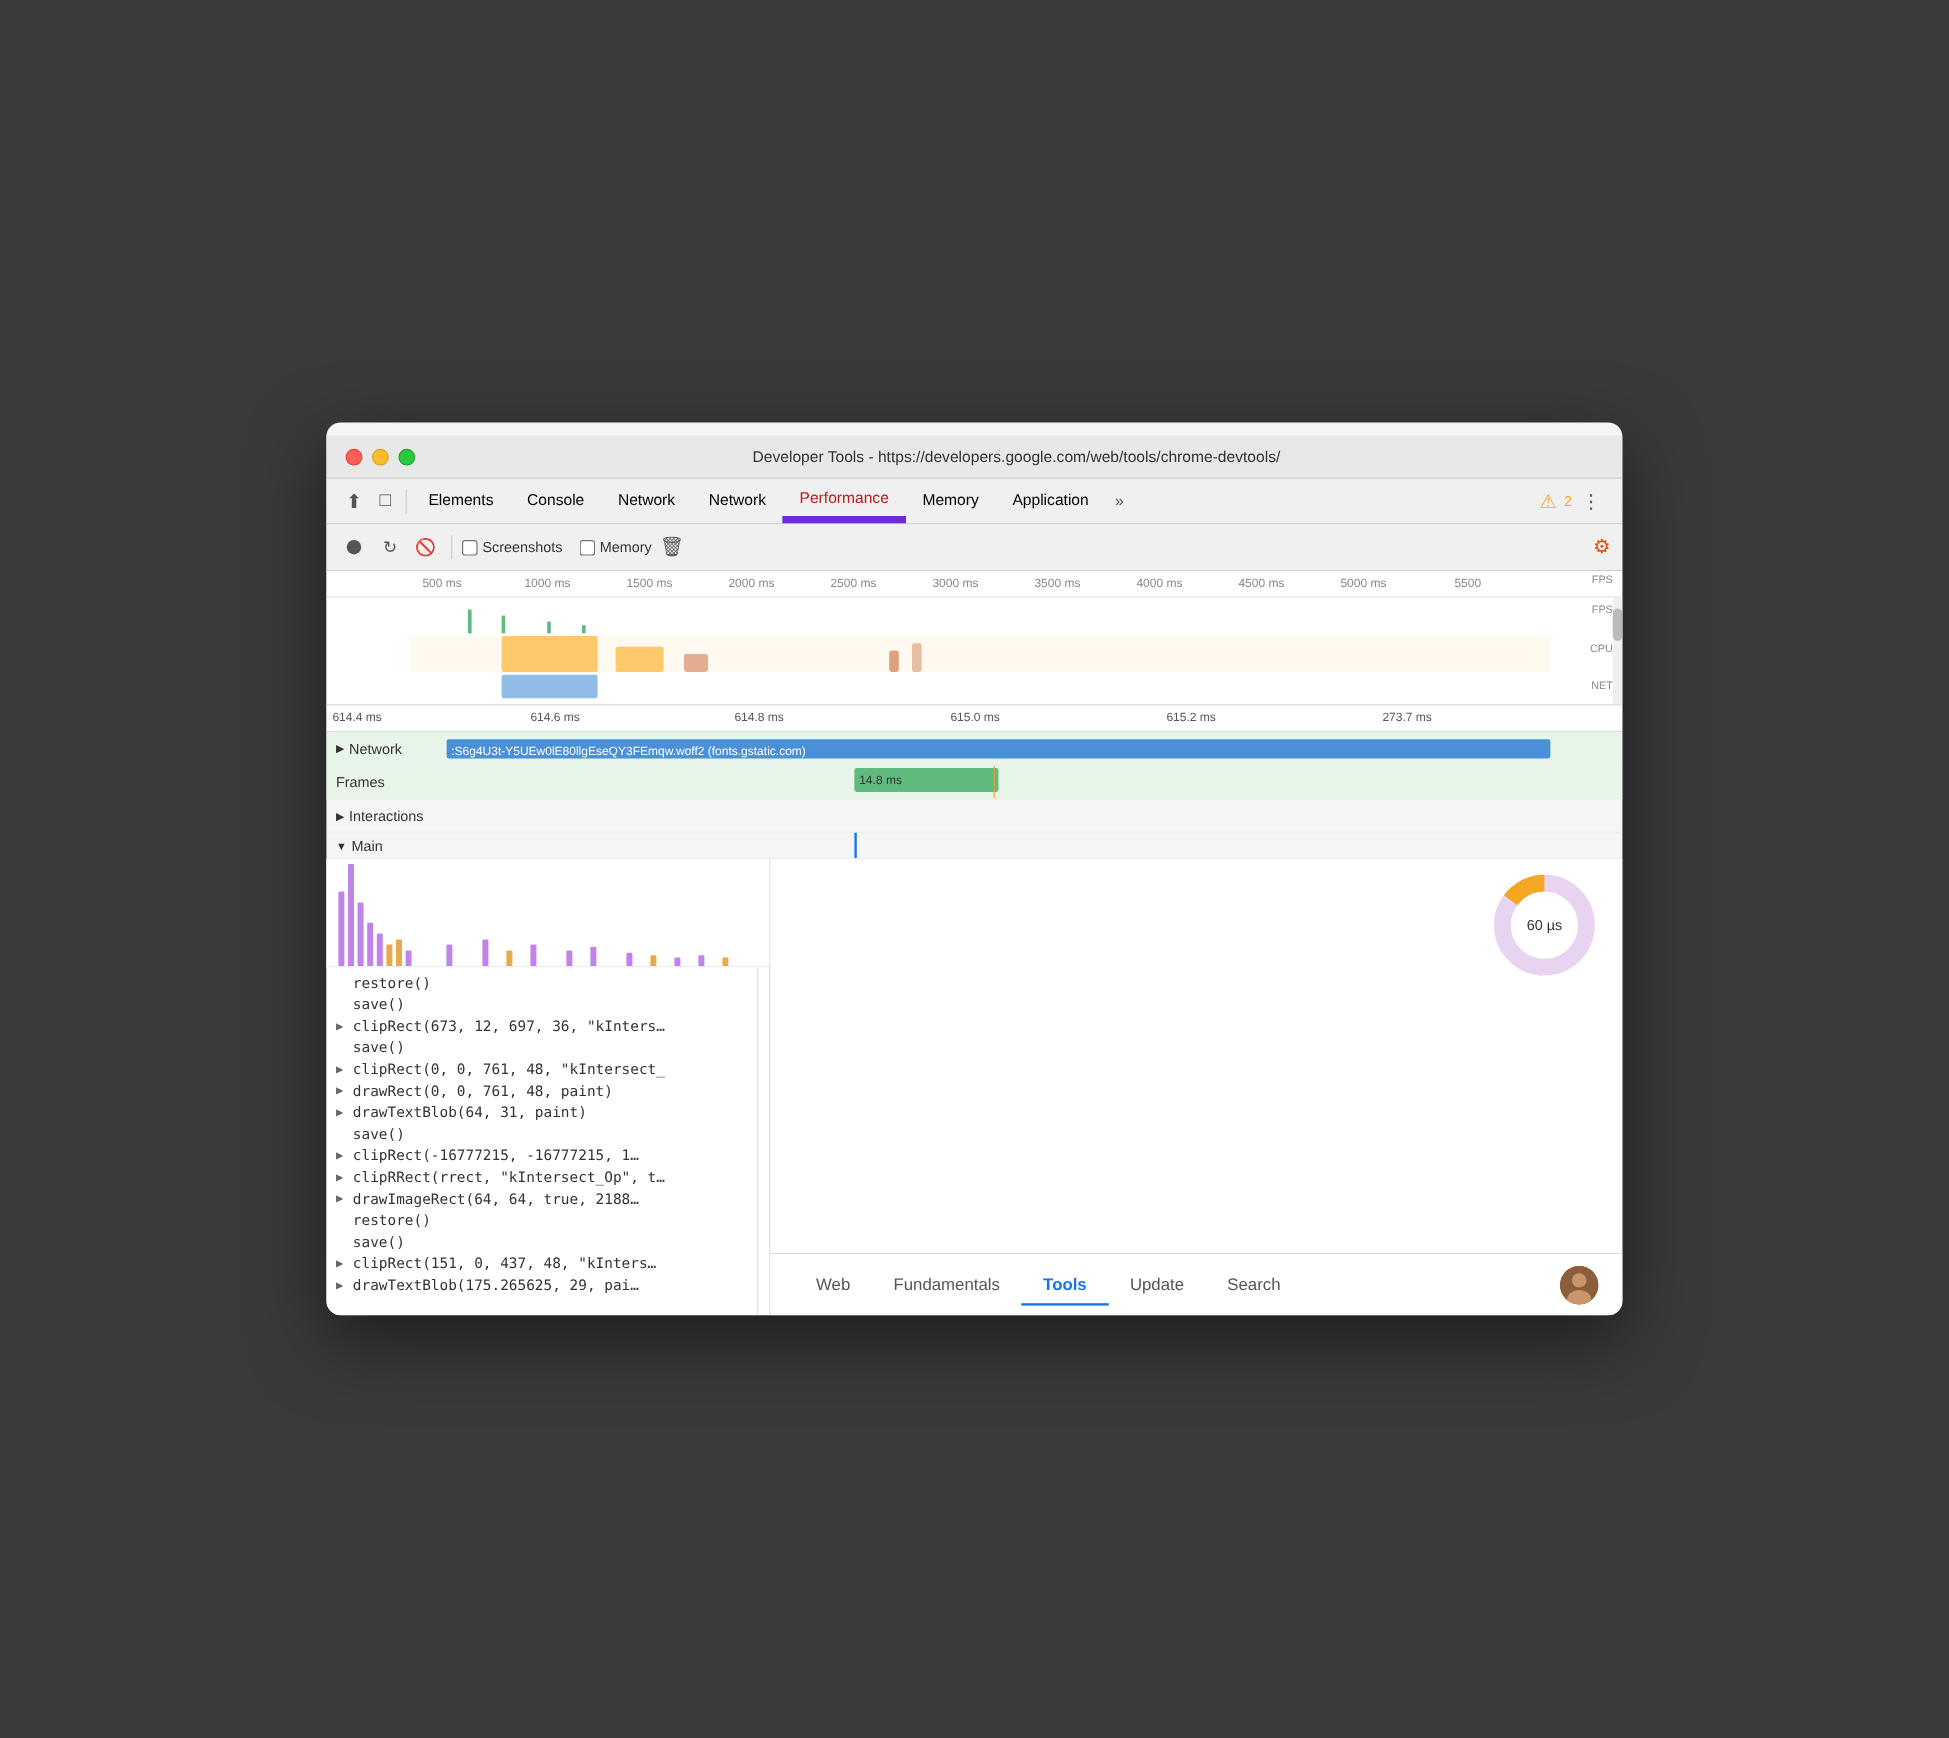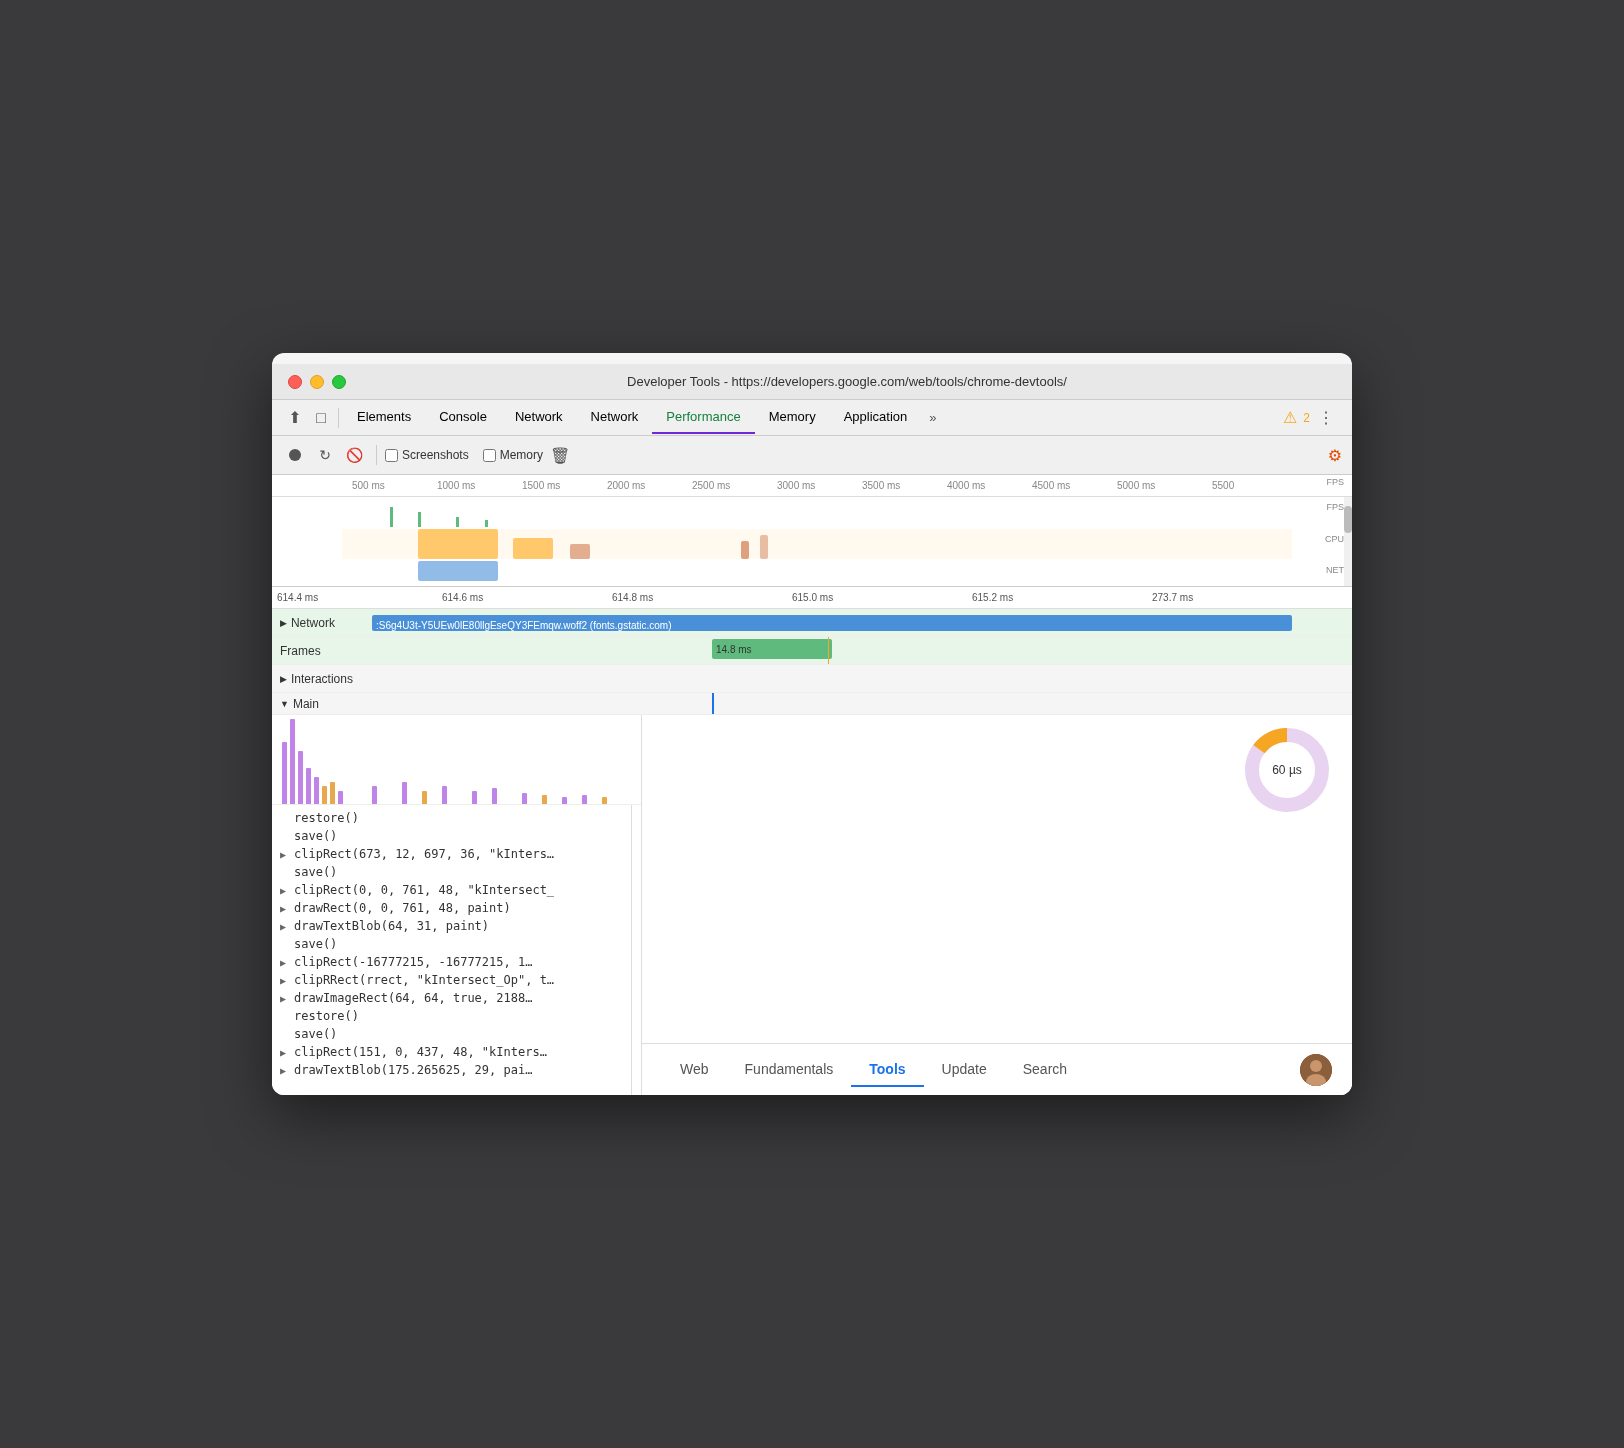--- a/index.html
+++ b/index.html
@@ -102,22 +102,22 @@
     }
     .nav-tab {
       padding: 8px 14px;
       font-size: 13px;
       color: #000000;
       cursor: pointer;
       border-bottom: 2px solid transparent;
       white-space: nowrap;
     }
     .nav-tab.active {
-      color: #15803d;
-      border-bottom: 2px solid #6d28d9;
+      color: #b91c1c;
+      border-bottom: 6px solid #6d28d9;
     }
     .nav-more {
       padding: 8px 8px;
       font-size: 13px;
       color: #555;
       cursor: pointer;
     }
     .nav-badge {
       margin-left: auto;
       display: flex;

